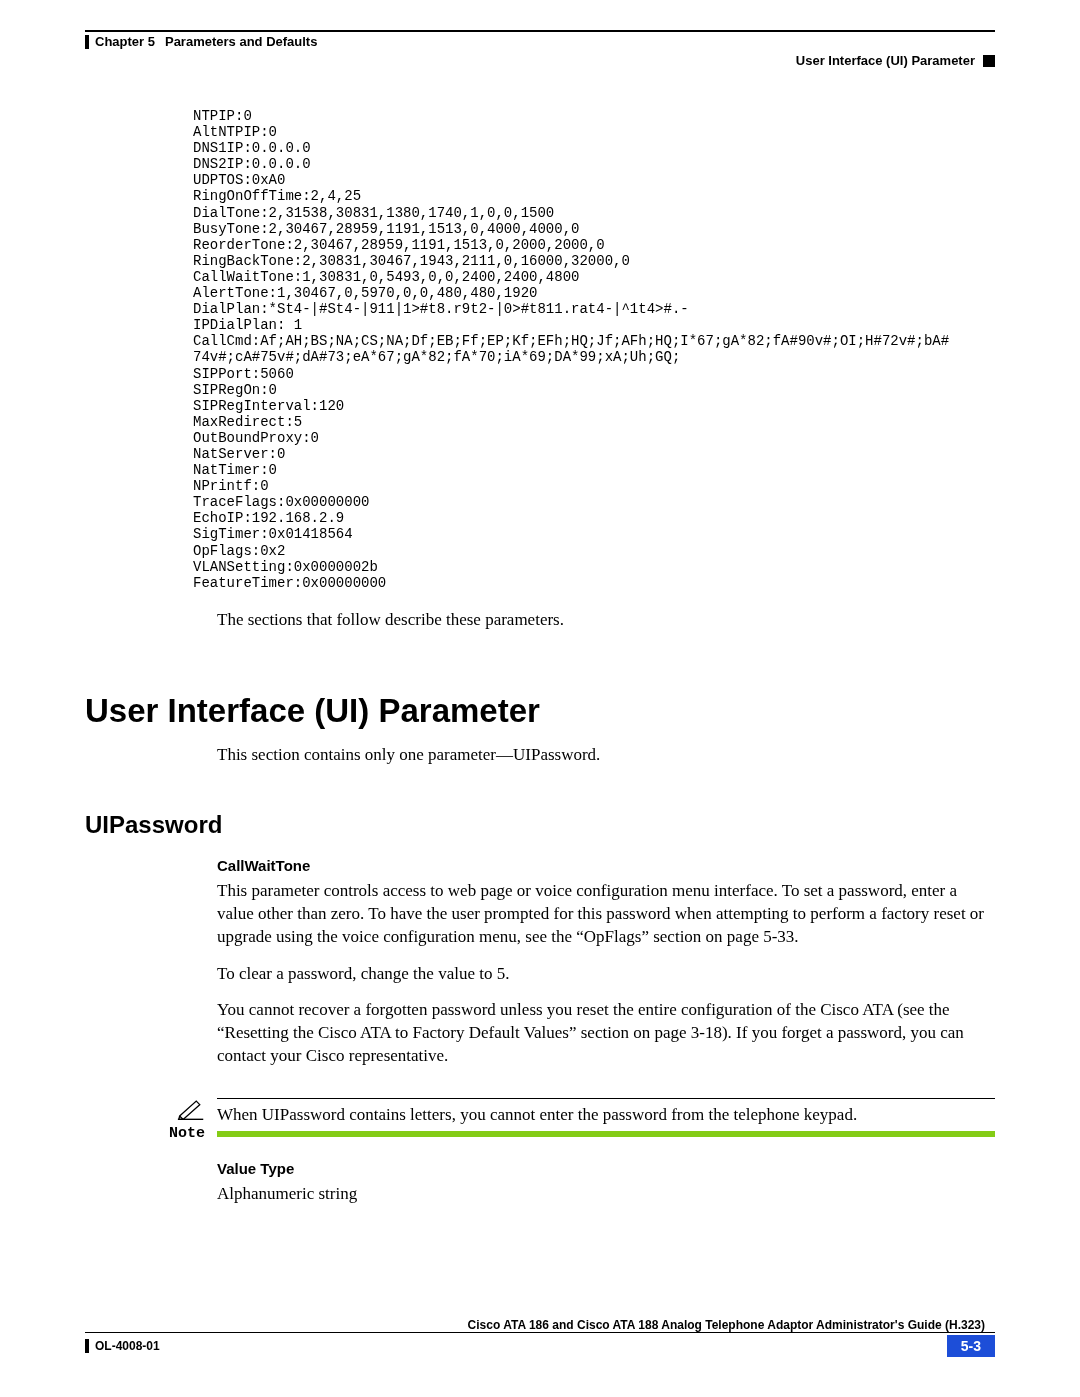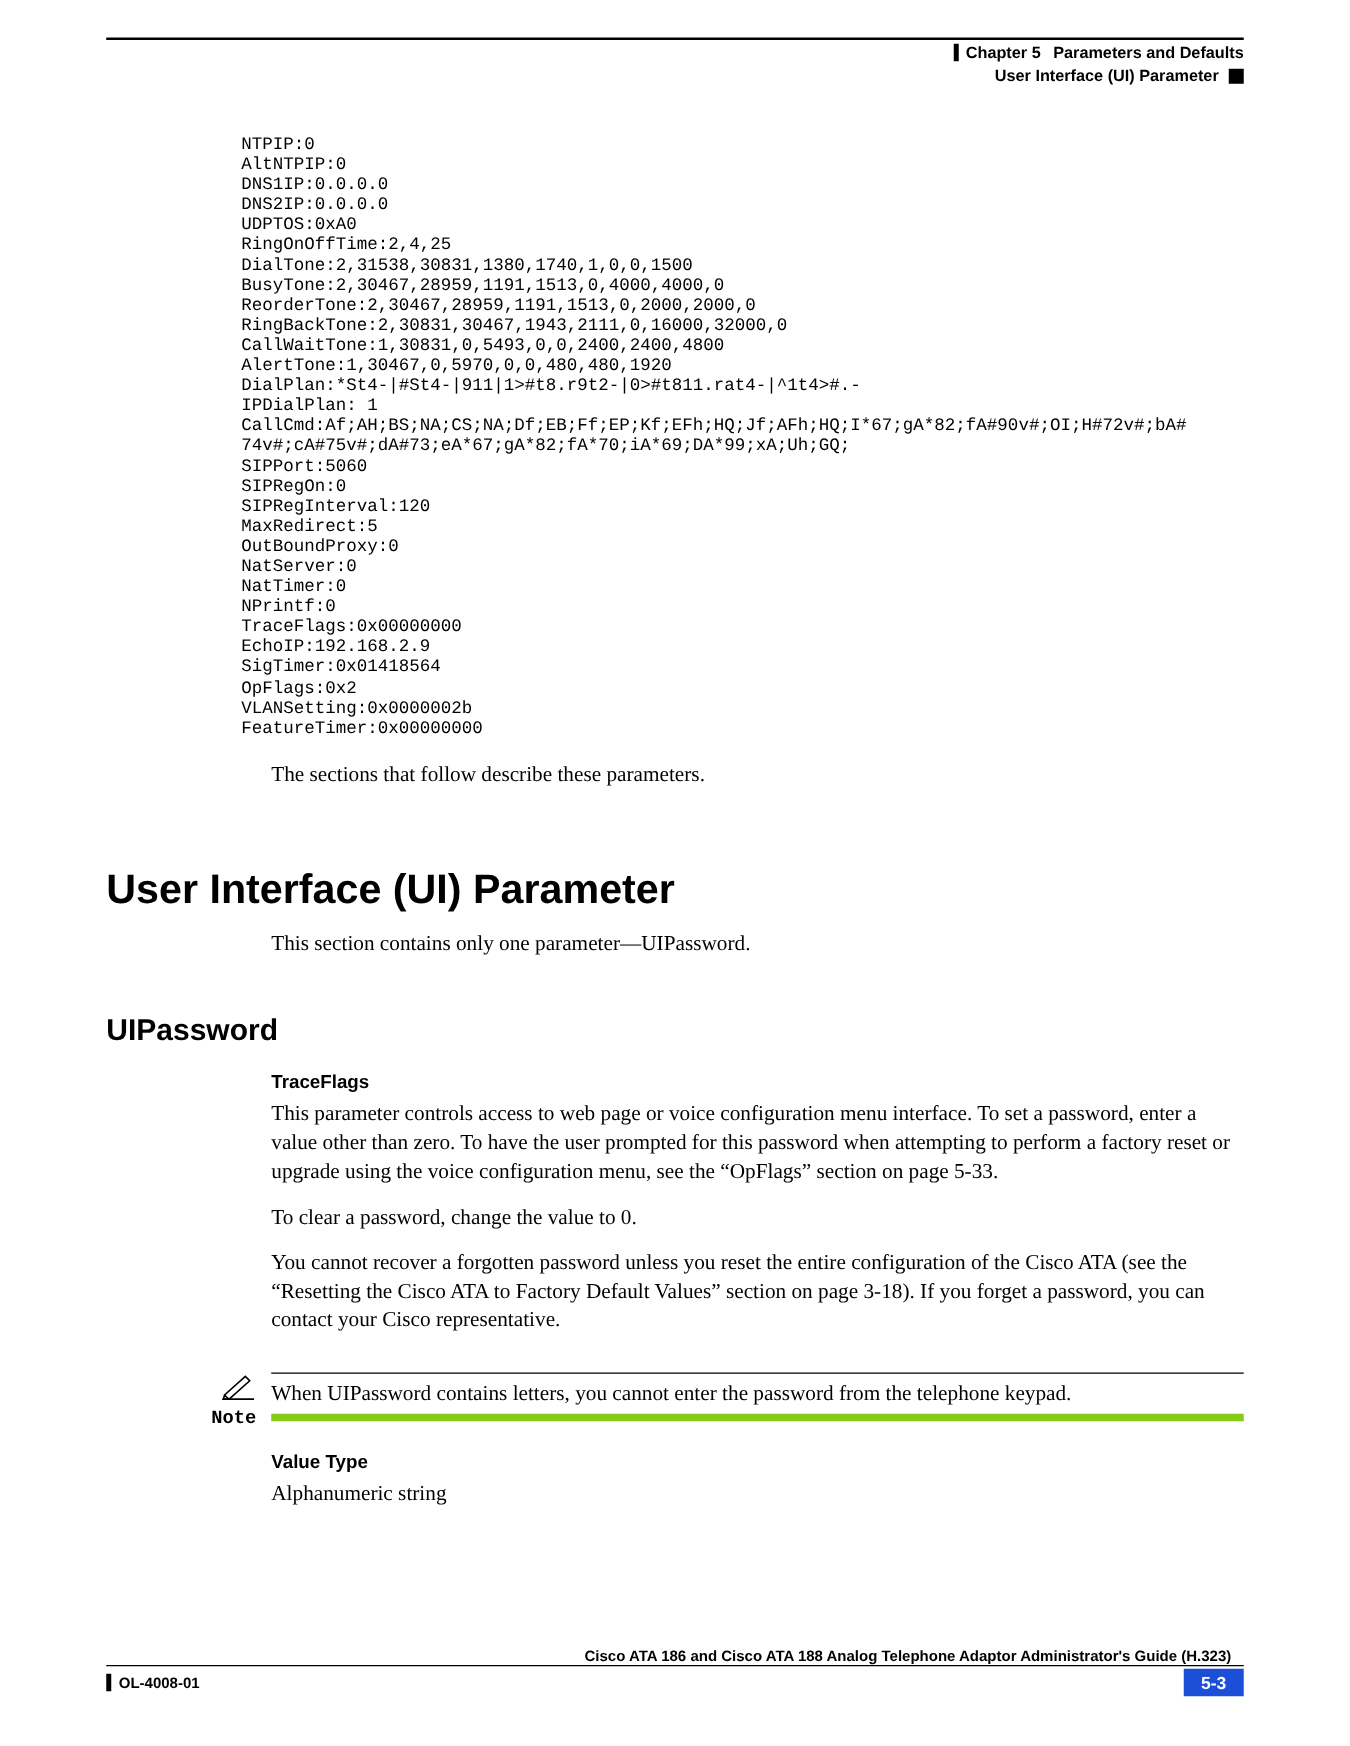--- a/index.html
+++ b/index.html
@@ -15,27 +15,26 @@
     padding: 30px 85px 30px 85px;
     position: relative;
     min-height: 1397px;
   }
   .top-rule {
     border-top: 2px solid #000;
     margin-bottom: 2px;
   }
   .header-row {
     display: flex;
-    justify-content: flex-end;
+    justify-content: flex-start;
     align-items: flex-start;
     font-family: Arial, Helvetica, sans-serif;
     font-size: 13px;
     font-weight: bold;
     margin-bottom: 4px;
-    margin-left: 26px;
   }
   .header-left-bar {
     width: 4px;
     height: 14px;
     background: #000;
     display: inline-block;
     vertical-align: middle;
     margin-right: 6px;
   }
   .header-left {
@@ -222,23 +221,23 @@
 VLANSetting:0x0000002b
 FeatureTimer:0x00000000</div>
 
   <div class="body-text para">The sections that follow describe these parameters.</div>
 
   <h1 class="section">User Interface (UI) Parameter</h1>
   <div class="body-text para">This section contains only one parameter—UIPassword.</div>
 
   <h2 class="subsection">UIPassword</h2>
 
-  <div class="subhead">TraceFlags</div>
+  <div class="subhead">CallWaitTone</div>
   <div class="body-text para">This parameter controls access to web page or voice configuration menu interface. To set a password, enter a value other than zero. To have the user prompted for this password when attempting to perform a factory reset or upgrade using the voice configuration menu, see the “OpFlags” section on page 5-33.</div>
-  <div class="body-text para">To clear a password, change the value to 0.</div>
+  <div class="body-text para">To clear a password, change the value to 5.</div>
   <div class="body-text para">You cannot recover a forgotten password unless you reset the entire configuration of the Cisco ATA (see the “Resetting the Cisco ATA to Factory Default Values” section on page 3-18). If you forget a password, you can contact your Cisco representative.</div>
 
   <div class="note-block">
     <div class="note-icon">
       <svg viewBox="0 0 32 24">
         <path d="M3 20 L22 3 L26 7 L7 24 L2 24 Z" fill="none" stroke="#000" stroke-width="1.5"></path>
         <path d="M3 20 L7 24" stroke="#000" stroke-width="1.5"></path>
         <path d="M1 24 L30 24" stroke="#000" stroke-width="2"></path>
       </svg>
       <span class="note-label">Note</span>

